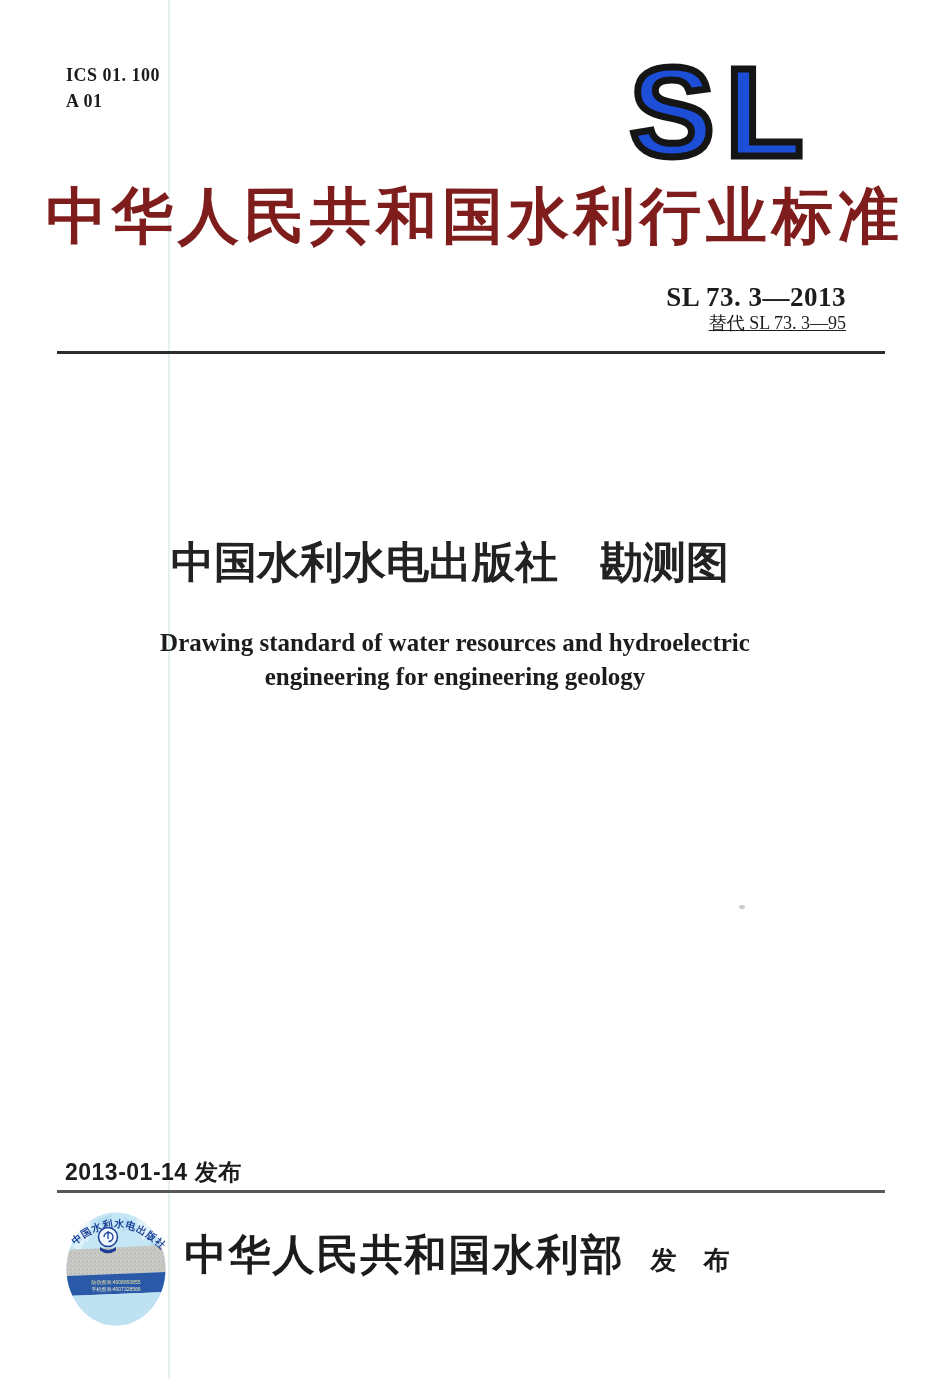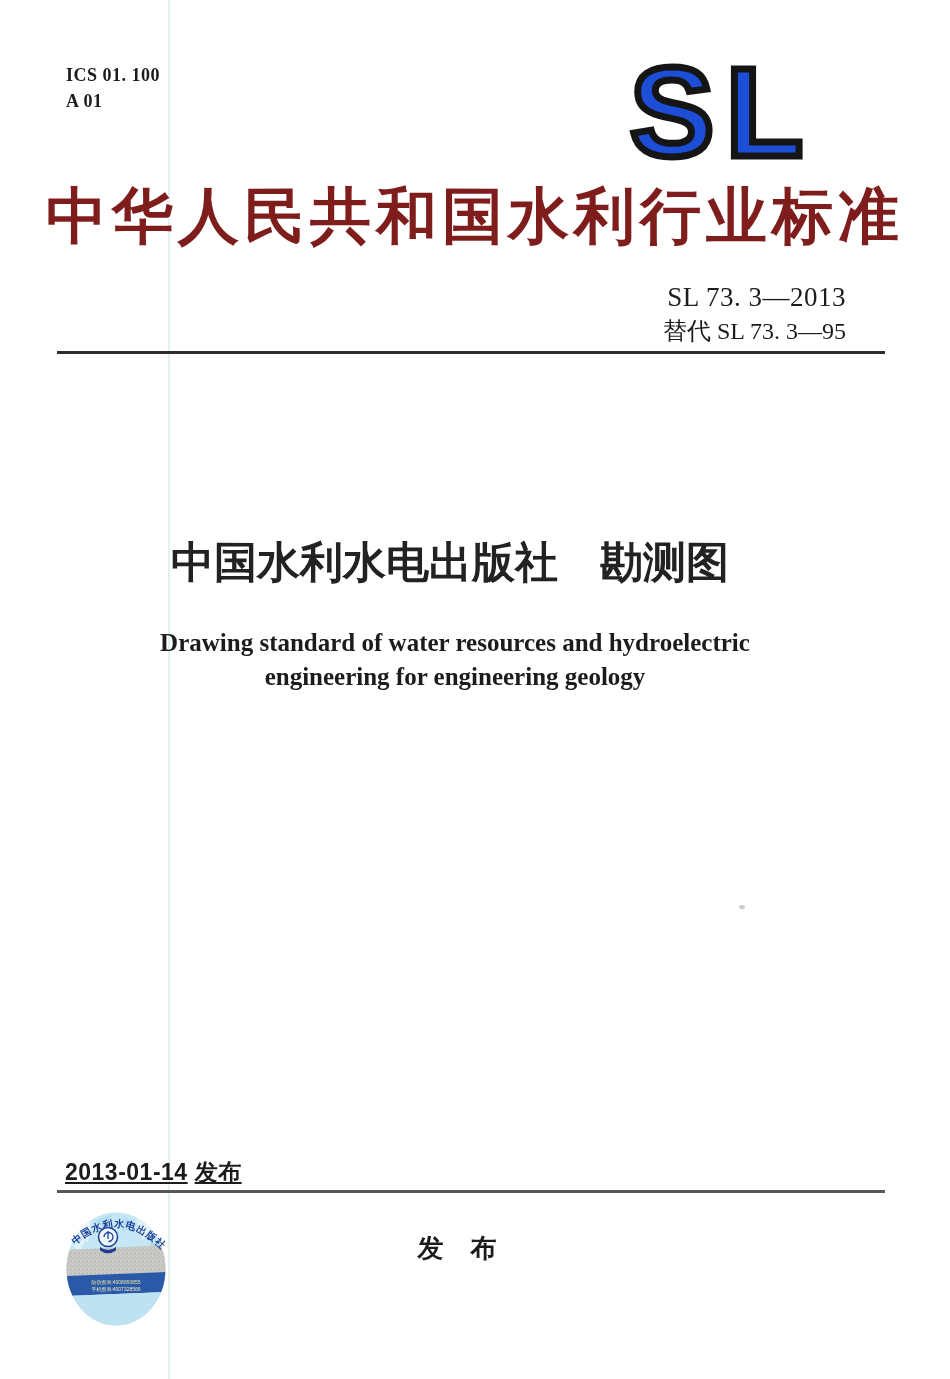--- a/index.html
+++ b/index.html
@@ -21,22 +21,22 @@
     font-family:"Liberation Sans", sans-serif; font-weight:bold;
     font-size:126px; line-height:1; letter-spacing:12px; color:#1d4ed8;
     -webkit-text-stroke:7px #151515;
   }
   .series-title {
     position:absolute; top:186px; left:0; width:100%; text-align:center;
     font-weight:bold; font-size:61px; line-height:62px; letter-spacing:5px;
     white-space:nowrap; color:#7f1d1d;
   }
   .std-block { position:absolute; top:283px; right:104px; text-align:right; }
-  .std-no  { font-size:27px; font-weight:normal; letter-spacing:.5px; line-height:28px; }
-  .std-rep { font-size:24px; line-height:24px; margin-top:8px; }
+  .std-no  { font-size:27px; font-weight:bold; letter-spacing:.5px; line-height:28px; }
+  .std-rep { font-size:18px; line-height:24px; margin-top:0;text-decoration:underline; }
   .rule { position:absolute; left:57px; width:828px; }
   .rule-top    { top:351px; height:2.5px; background:#2d2d2d; }
   .rule-bottom { top:1190px; height:3px;  background:#585858; }
   .cn-title {
     position:absolute; top:537px; left:0; width:100%; text-align:center;
     font-family:"Liberation Sans", sans-serif; font-weight:bold;
     font-size:43px; line-height:50px; white-space:nowrap;
     transform:translateX(-25px); color:#222;
   }
   .cn-title .gap { display:inline-block; width:42px; }
@@ -48,21 +48,21 @@
   .speck {
     position:absolute; left:739px; top:905px; width:6px; height:4px;
     background:#b9b9b9; border-radius:50%; opacity:.75;
   }
   .dates-row {
     position:absolute; top:1157px; left:65px; right:64px;
     display:flex; justify-content:space-between;
     font-family:"Liberation Sans", sans-serif; font-size:23px; font-weight:600;
     letter-spacing:.5px;
   }
-  .date-item { display:flex; align-items:baseline; gap:7px;text-decoration:underline; }
+  .date-item { display:flex; align-items:baseline; gap:7px; }
   .seal { position:absolute; left:66px; top:1212px; }
   .pub-row {
     position:absolute; top:1231px; left:0; width:100%;
     display:flex; justify-content:center; align-items:baseline; gap:26px;
     white-space:nowrap; transform:translateX(-13px);
   }
   .pub-name  { font-size:42px; font-weight:bold; letter-spacing:2px; line-height:48px; }
   .pub-label { font-family:"Liberation Sans", sans-serif; font-size:26px; font-weight:bold; letter-spacing:10px; }
 </style>
 </head>
@@ -140,16 +140,17 @@
     </text>
     <g>
       <circle cx="42" cy="25" r="9.5" fill="#eef8fe" stroke="#1c3f96" stroke-width="1.5"></circle>
       <path d="M38 25 a4.5 4.5 0 1 1 4.5 4.5" stroke="#1c3f96" stroke-width="1.3" fill="none"></path>
       <path d="M42 19 v8" stroke="#1c3f96" stroke-width="1.3"></path>
       <path d="M34 35 Q42 41 50 35 L50 38.5 Q42 44 34 38.5 Z" fill="#1c3f96"></path>
     </g>
   </svg>
 
   <div class="pub-row">
+    <span class="pub-name">中华人民共和国水利部</span>
     <span class="pub-label">发 布</span>
   </div>
 
 </div>
 
 </body></html>

